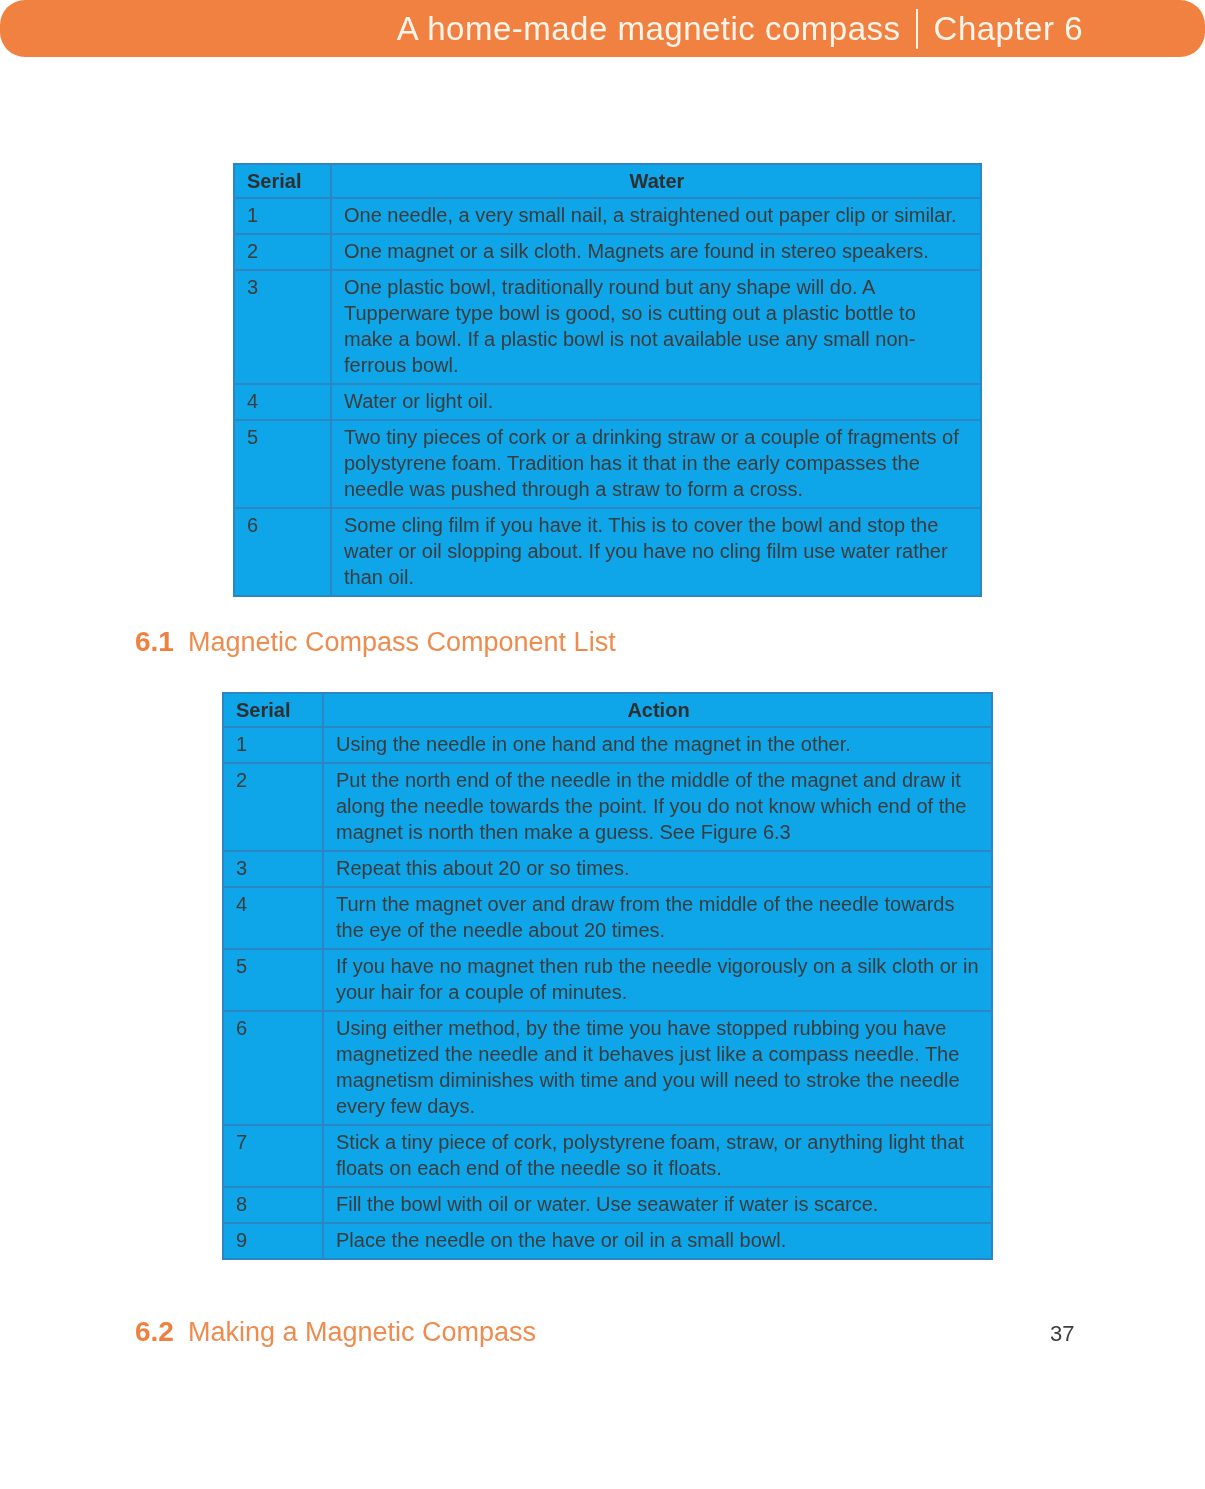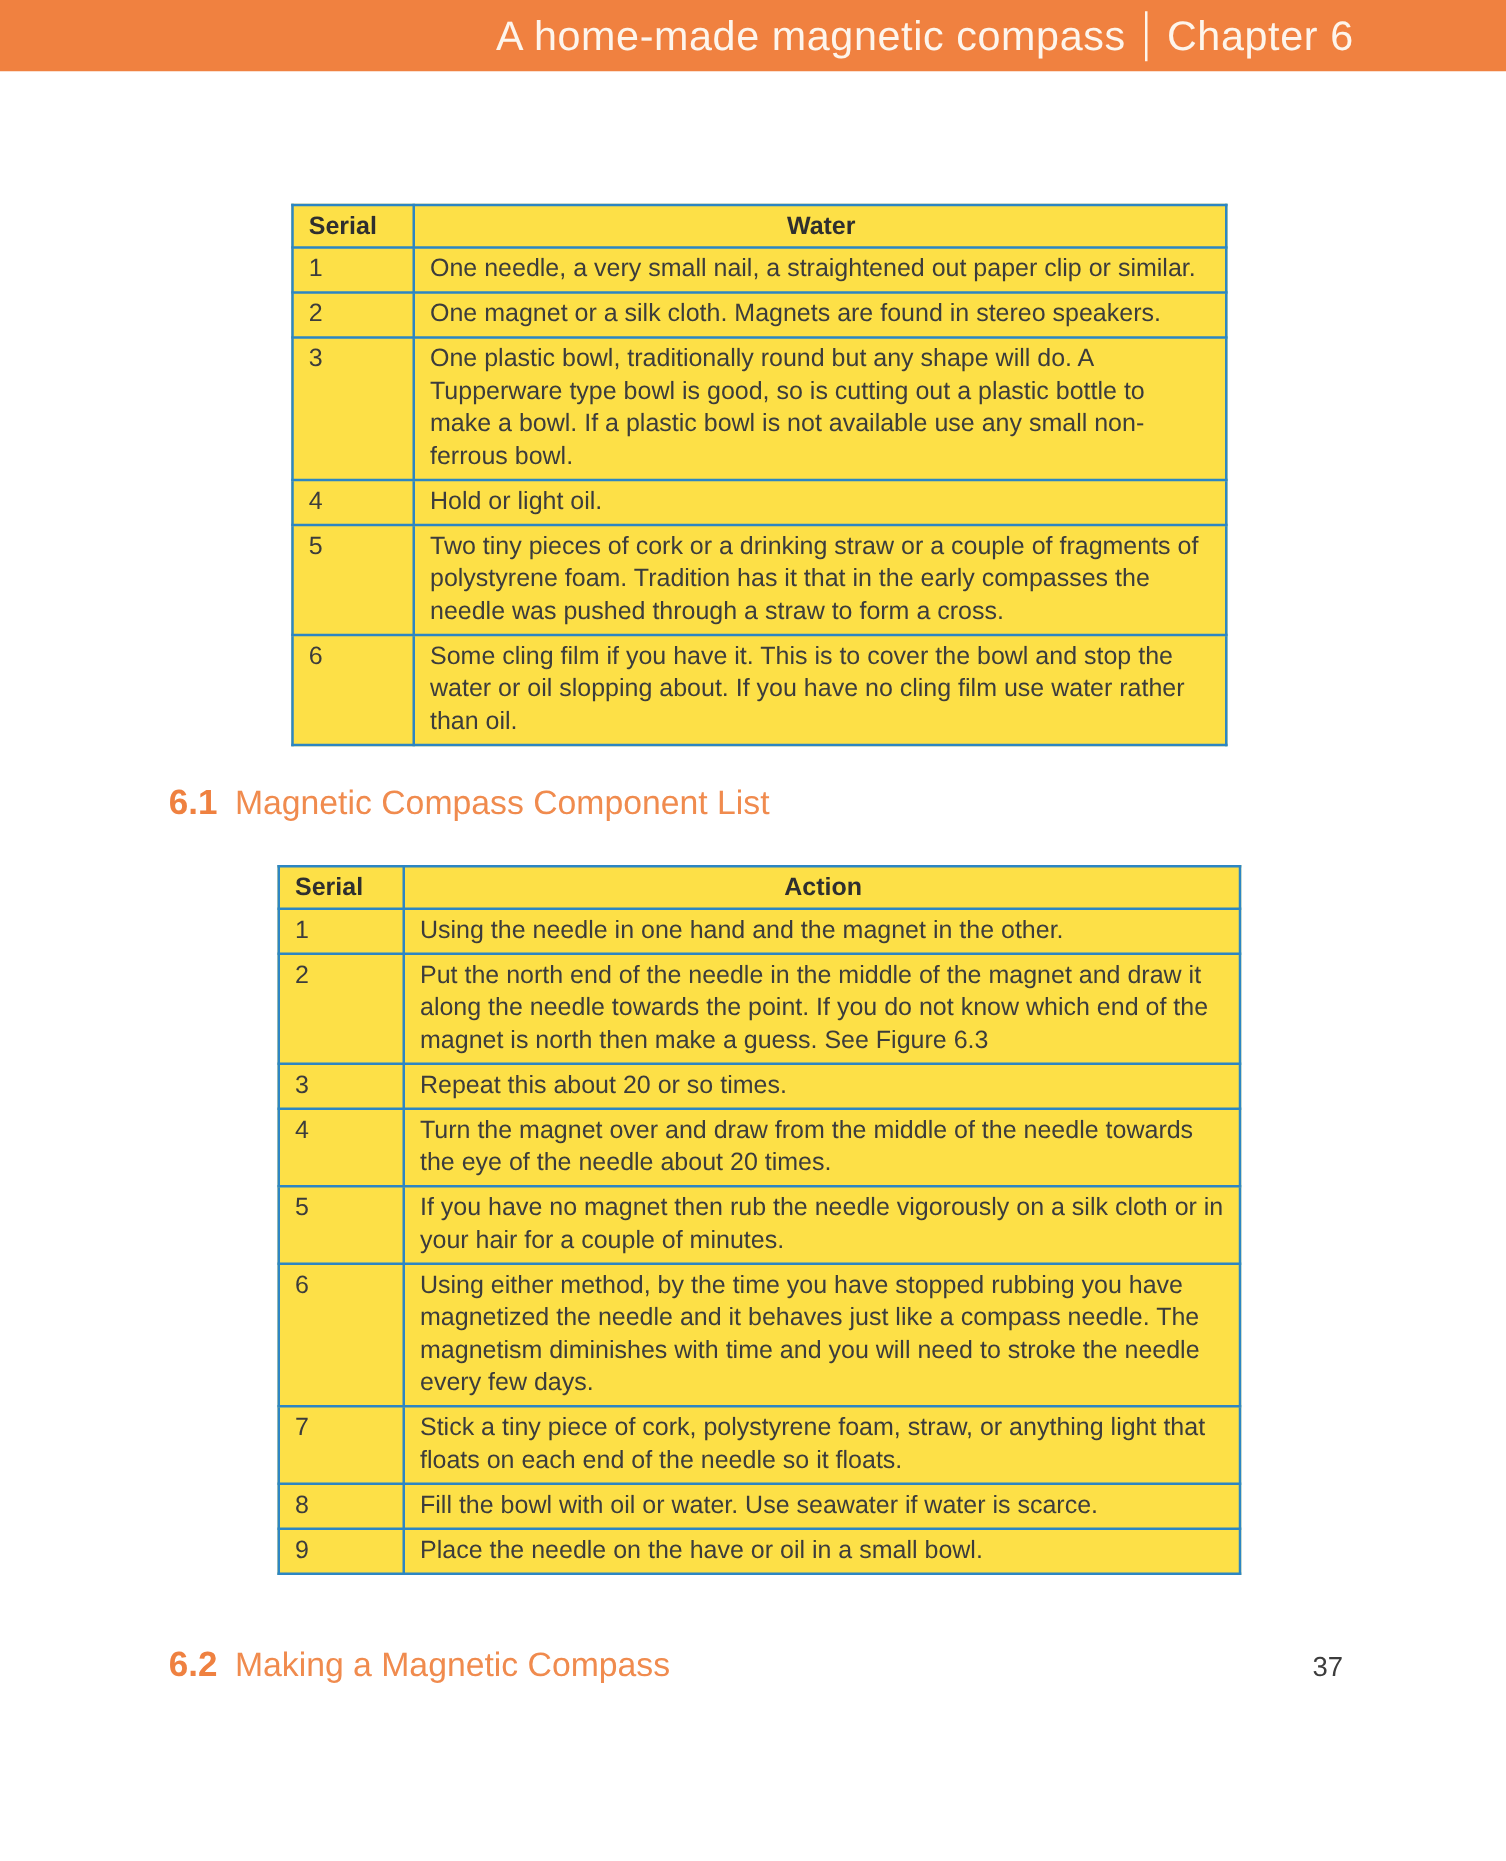--- a/index.html
+++ b/index.html
@@ -17,20 +17,21 @@
   .chapter-bar {
     position: absolute;
     top: 0; left: 0;
     width: 1205px;
     height: 57px;
     background: #f08140;
     display: flex;
     align-items: center;
     justify-content: flex-end;
     padding-right: 122px;
+    border-radius: 25px;
   }
   .bar-title, .bar-chapter {
     font-size: 33px;
     font-weight: 400;
     color: #fdf5ec;
     letter-spacing: 0.5px;
     white-space: nowrap;
   }
   .bar-divider {
     display: inline-block;
@@ -38,21 +39,21 @@
     height: 40px;
     background: #fdf5ec;
     margin: 0 16px 0 15px;
   }
 
   
   table.data-table {
     position: absolute;
     border-collapse: collapse;
     table-layout: fixed;
-    background: #fde047;
+    background: #0ea5e9;
   }
   table.data-table th,
   table.data-table td {
     border: 2px solid #2c86c3;
     font-size: 20px;
     line-height: 26px;
     vertical-align: top;
     text-align: left;
   }
   table.data-table th {
@@ -126,21 +127,21 @@
     <tr>
       <td>2</td>
       <td>One magnet or a silk cloth. Magnets are found in stereo speakers.</td>
     </tr>
     <tr>
       <td>3</td>
       <td>One plastic bowl, traditionally round but any shape will do. A Tupperware type bowl is good, so is cutting out a plastic bottle to make a bowl. If a plastic bowl is not available use any small non-ferrous bowl.</td>
     </tr>
     <tr>
       <td>4</td>
-      <td>Hold or light oil.</td>
+      <td>Water or light oil.</td>
     </tr>
     <tr>
       <td>5</td>
       <td>Two tiny pieces of cork or a drinking straw or a couple of fragments of polystyrene foam. Tradition has it that in the early compasses the needle was pushed through a straw to form a cross.</td>
     </tr>
     <tr>
       <td>6</td>
       <td>Some cling film if you have it. This is to cover the bowl and stop the water or oil slopping about. If you have no cling film use water rather than oil.</td>
     </tr>
   </tbody>

